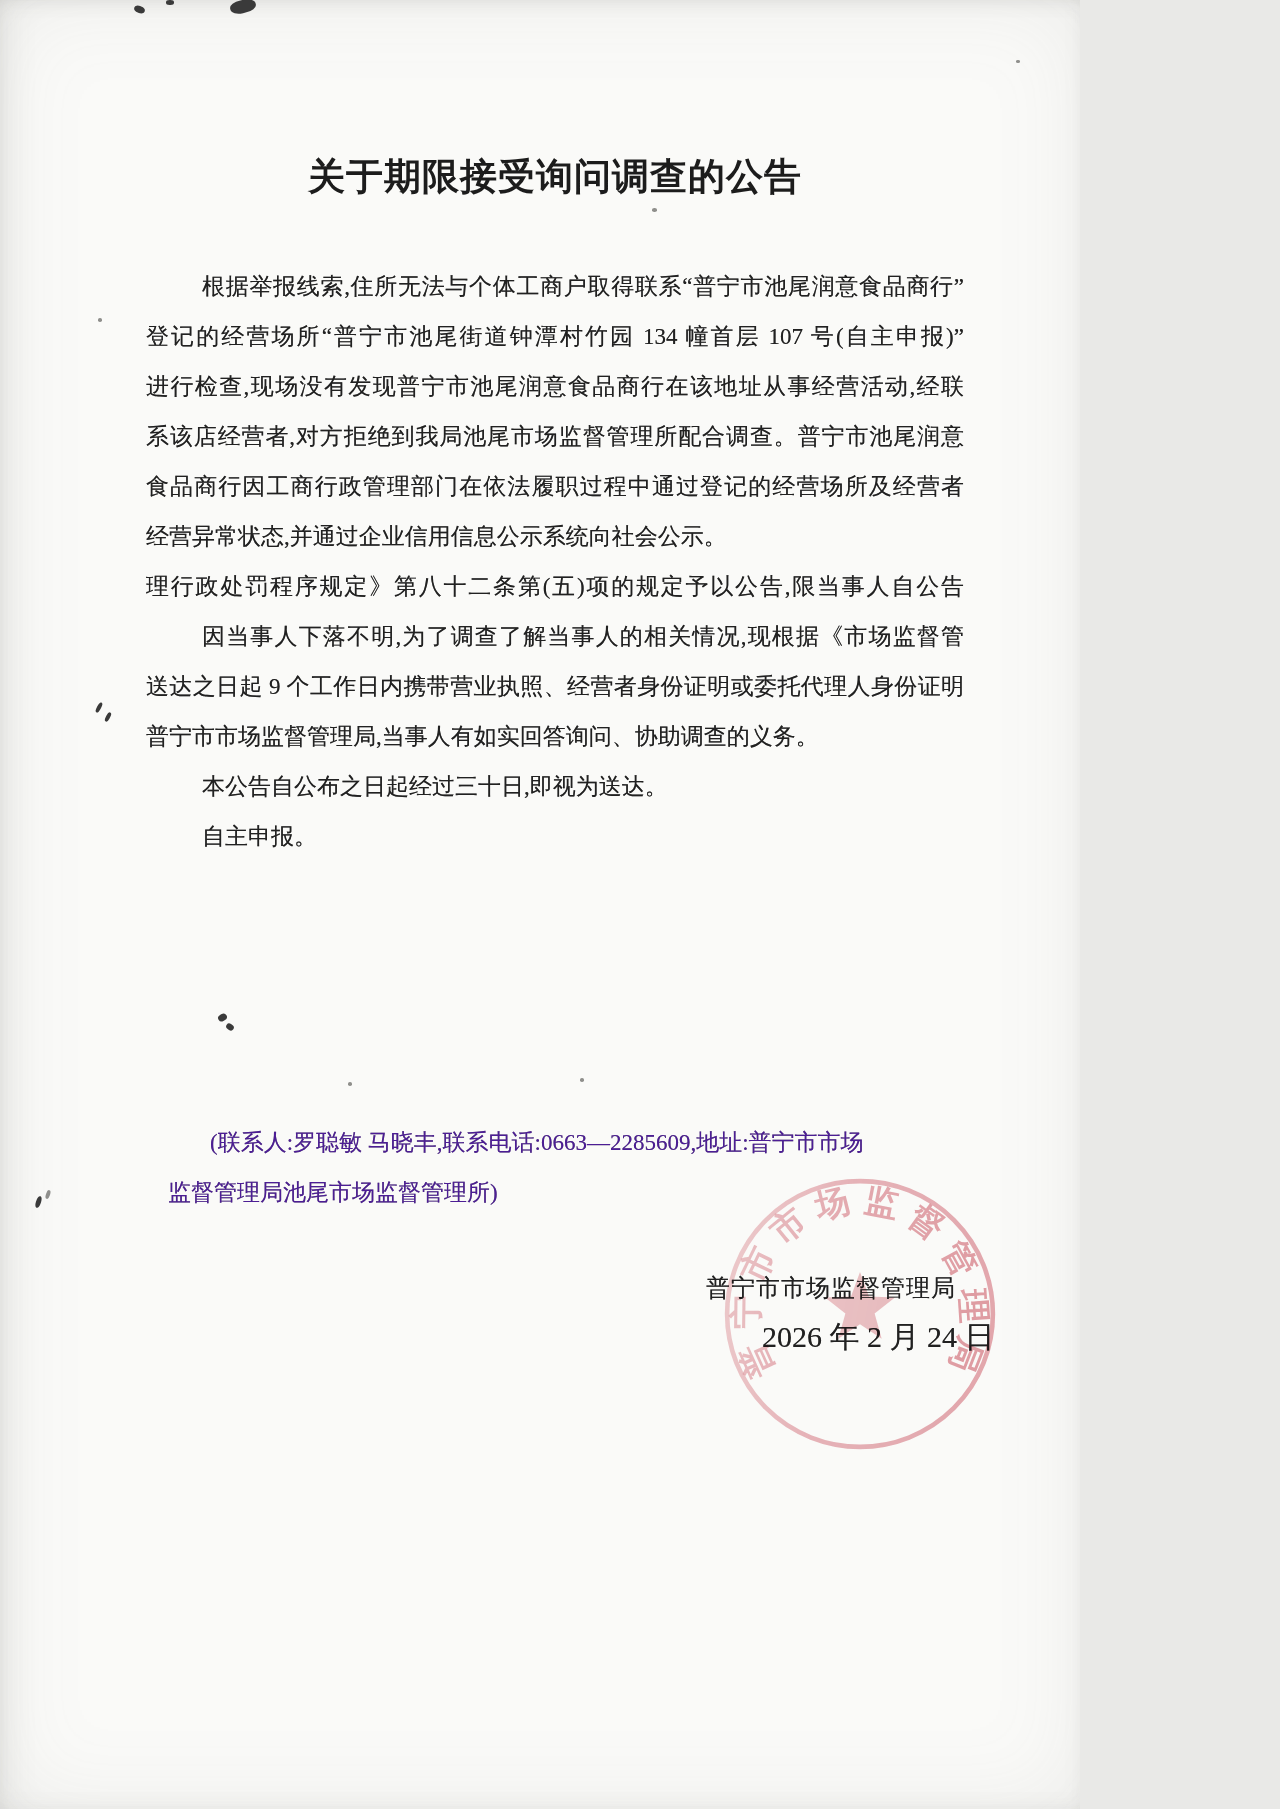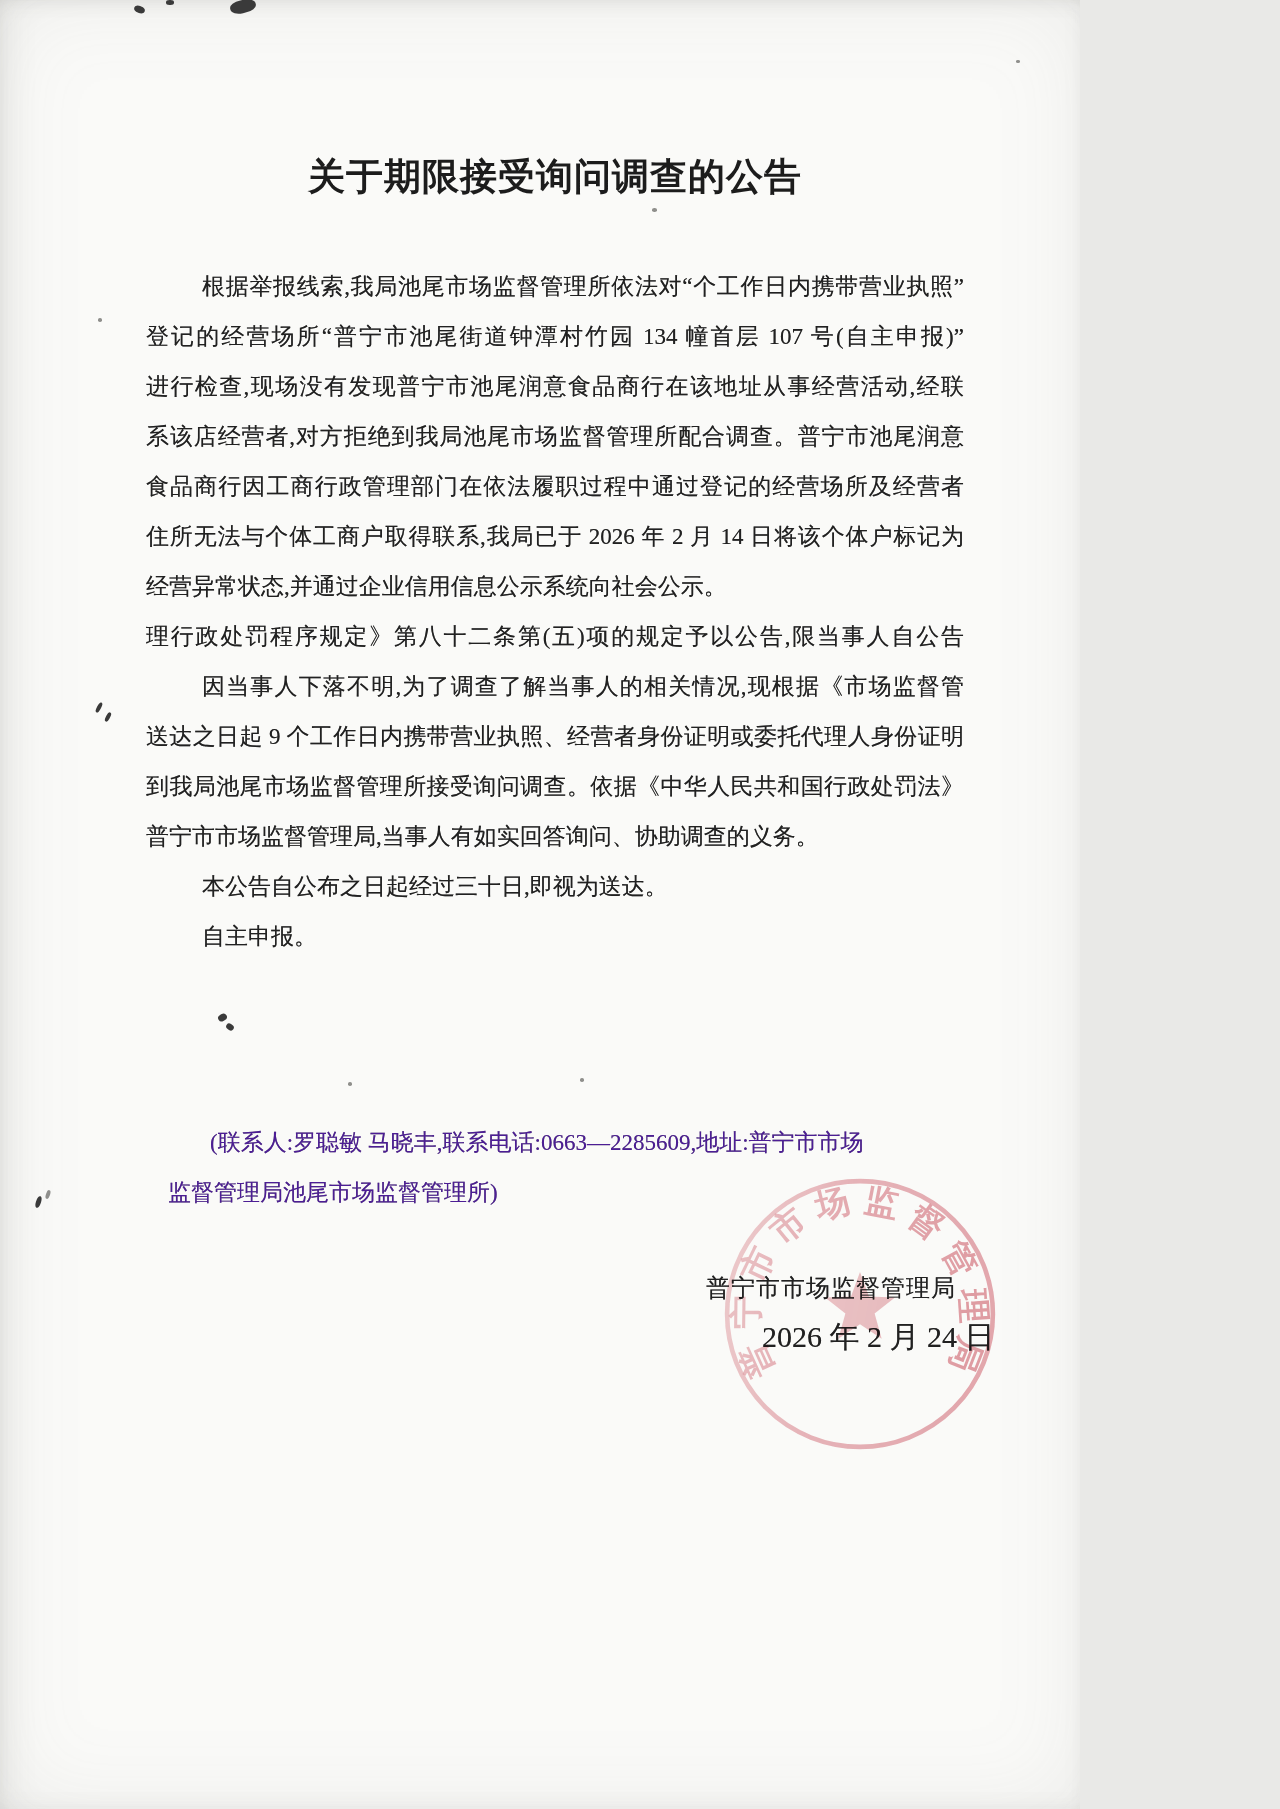--- a/index.html
+++ b/index.html
@@ -67,31 +67,29 @@
   .speck.light { background: #8f8f8c; }
 </style>
 </head>
 <body>
 
 <div class="page">
 
   <h1 class="title">关于期限接受询问调查的公告</h1>
 
   <div class="body-block" id="body-lines">
-      <div class="tline fill indent">根据举报线索,我局池尾市场监督管理所依法对“个工作日内携带营业执照”</div>
+      <div class="tline fill indent">根据举报线索,住所无法与个体工商户取得联系“普宁市池尾润意食品商行”</div>
       <div class="tline fill">登记的经营场所“普宁市池尾街道钟潭村竹园 134 幢首层 107 号(自主申报)”</div>
       <div class="tline fill">进行检查,现场没有发现普宁市池尾润意食品商行在该地址从事经营活动,经联</div>
       <div class="tline fill">系该店经营者,对方拒绝到我局池尾市场监督管理所配合调查。普宁市池尾润意</div>
       <div class="tline fill">食品商行因工商行政管理部门在依法履职过程中通过登记的经营场所及经营者</div>
-      <div class="tline fill">住所无法与个体工商户取得联系,我局已于 2026 年 2 月 14 日将该个体户标记为</div>
       <div class="tline">经营异常状态,并通过企业信用信息公示系统向社会公示。</div>
       <div class="tline fill">理行政处罚程序规定》第八十二条第(五)项的规定予以公告,限当事人自公告</div>
       <div class="tline fill indent">因当事人下落不明,为了调查了解当事人的相关情况,现根据《市场监督管</div>
       <div class="tline fill">送达之日起 9 个工作日内携带营业执照、经营者身份证明或委托代理人身份证明</div>
-      <div class="tline fill">到我局池尾市场监督管理所接受询问调查。依据《中华人民共和国行政处罚法》</div>
       <div class="tline">普宁市市场监督管理局,当事人有如实回答询问、协助调查的义务。</div>
       <div class="tline indent">本公告自公布之日起经过三十日,即视为送达。</div>
       <div class="tline indent">自主申报。</div>
     </div>
 
   <div class="contact-block" id="contact-lines">
       <div class="tline c1">(联系人:罗聪敏 马晓丰,联系电话:0663—2285609,地址:普宁市市场</div>
       <div class="tline c2">监督管理局池尾市场监督管理所)</div>
     </div>
 

